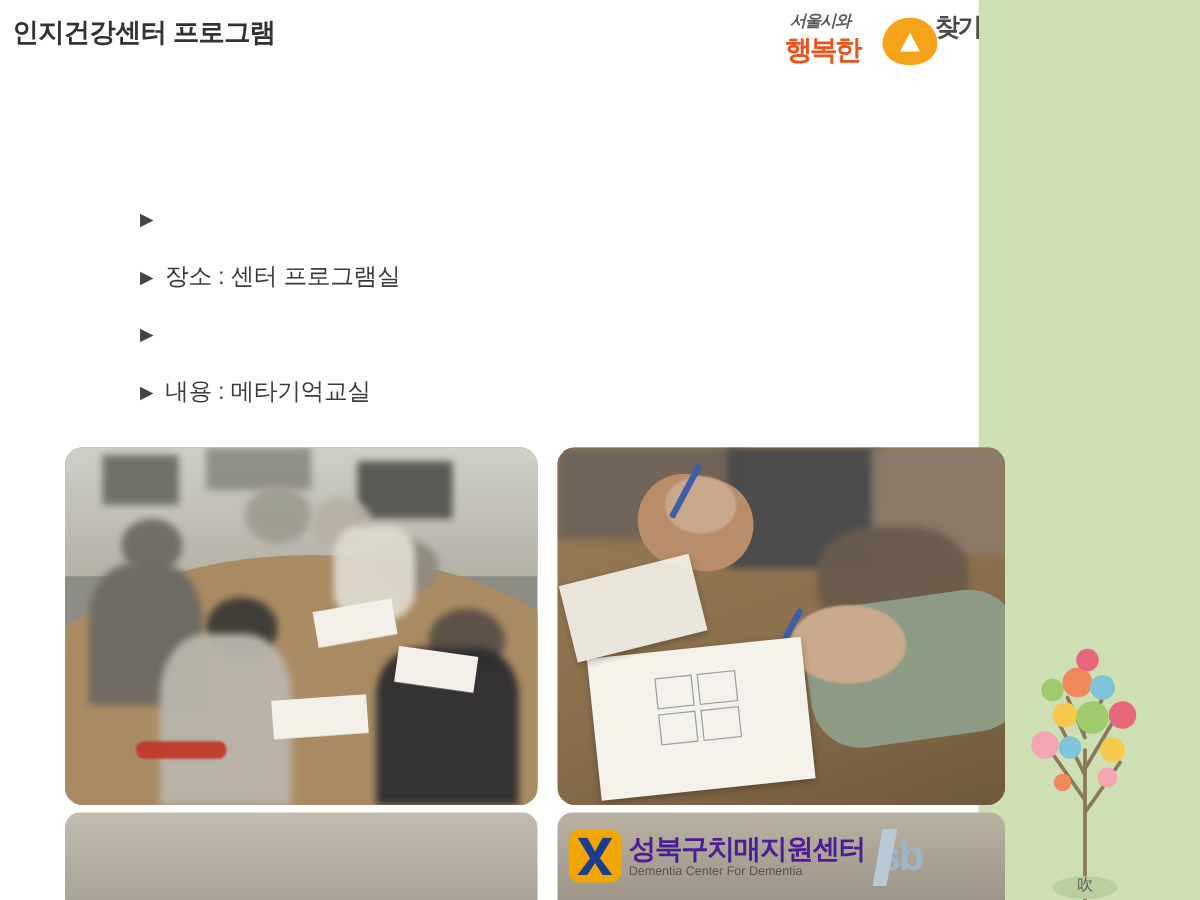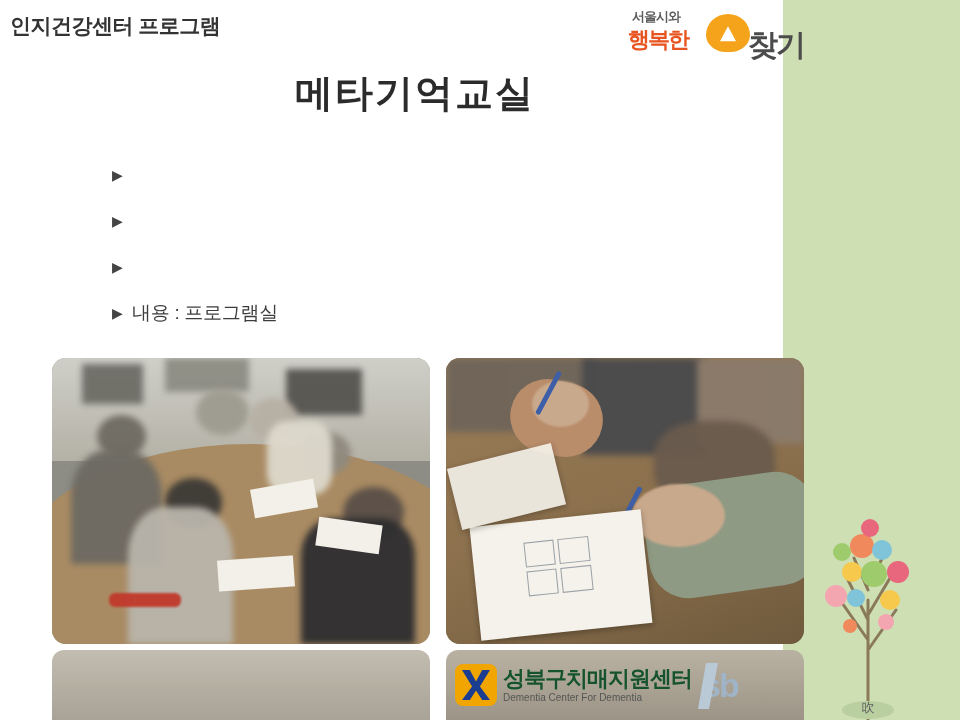--- a/index.html
+++ b/index.html
@@ -48,20 +48,21 @@
     width: 155px; height: 48px;
   }
   .seoul-logo .l1 {
     position: absolute;
     left: 4px; top: 0px;
     font-size: 13px;
     color: #5c5c5c;
     font-weight: bold;
     letter-spacing: -1px;
     white-space: nowrap;
+    font-style: italic;
   }
   .seoul-logo .l2 {
     position: absolute;
     left: 0px; top: 17px;
     font-size: 22px;
     color: #e8541f;
     font-weight: bold;
     letter-spacing: -2px;
     white-space: nowrap;
   }
@@ -77,22 +78,22 @@
     position: absolute;
     left: 50%; top: 50%;
     transform: translate(-50%, -45%);
     width: 0; height: 0;
     border-left: 8px solid transparent;
     border-right: 8px solid transparent;
     border-bottom: 15px solid #ffffff;
   }
   .seoul-logo .l3 {
     position: absolute;
-    left: 120px; top: 17px;
-    font-size: 30px;
+    left: 120px; top: 0;
+    font-size: 20px;
     color: #4b4b4b;
     font-weight: bold;
     letter-spacing: -2px;
     white-space: nowrap;
     text-align: right;
   }
 
   
   .main-title {
     position: absolute;
@@ -230,21 +231,21 @@
     border-radius: 8px;
   }
   .bottom-logo .mark .m-x {
     position: absolute; left: 7px; top: 6px;
     width: 28px; height: 30px;
     background: #1a3d8f;
     clip-path: polygon(0 0, 28% 0, 50% 38%, 72% 0, 100% 0, 64% 55%, 100% 100%, 72% 100%, 50% 68%, 28% 100%, 0 100%, 36% 55%);
   }
   .bottom-logo .names { display: flex; flex-direction: column; justify-content: center; }
   .bottom-logo .kname {
-    font-size: 22px; font-weight: bold; color: #14532d;
+    font-size: 22px; font-weight: bold; color: #4c1d95;
     letter-spacing: -1px; white-space: nowrap; line-height: 1.1;
   }
   .bottom-logo .ename {
     font-size: 10px; color: #555555; letter-spacing: 0px; white-space: nowrap;
   }
   .bottom-logo .sb {
     margin-left: 10px;
     font-size: 34px; font-weight: bold; color: #9fb4c7;
     letter-spacing: -2px; line-height: 1;
   }
@@ -267,35 +268,35 @@
 
   <div class="program-label">인지건강센터 프로그램</div>
 
   <div class="seoul-logo">
     <div class="l1">서울시와</div>
     <div class="l2">행복한</div>
     <div class="blob"></div>
     <div class="l3">찾기</div>
   </div>
 
-  <div class="main-title">메타기억교실</div>
 
   <div class="bullets">
     <div class="bullet-row">
       <span class="bullet-mark">▶</span>
     </div>
     <div class="bullet-row">
       <span class="bullet-mark">▶</span>
+      <span class="bullet-text">장소 : 센터 프로그램실</span>
     </div>
     <div class="bullet-row">
       <span class="bullet-mark">▶</span>
     </div>
     <div class="bullet-row">
       <span class="bullet-mark">▶</span>
-      <span class="bullet-text">내용 : 프로그램실</span>
+      <span class="bullet-text">내용 : 메타기억교실</span>
     </div>
   </div>
 
   <div class="photo-bottom" id="photo-bottom-left"></div>
   <div class="photo-bottom" id="photo-bottom-right"></div>
 
   <div class="photo" id="photo-left">
     <div class="wall"></div>
     <div class="blur" style="left:8%;  top:2%;  width:16%; height:14%; background:#6d6d66;"></div>
     <div class="blur" style="left:30%; top:0%;  width:22%; height:12%; background:#8e8d84;"></div>

